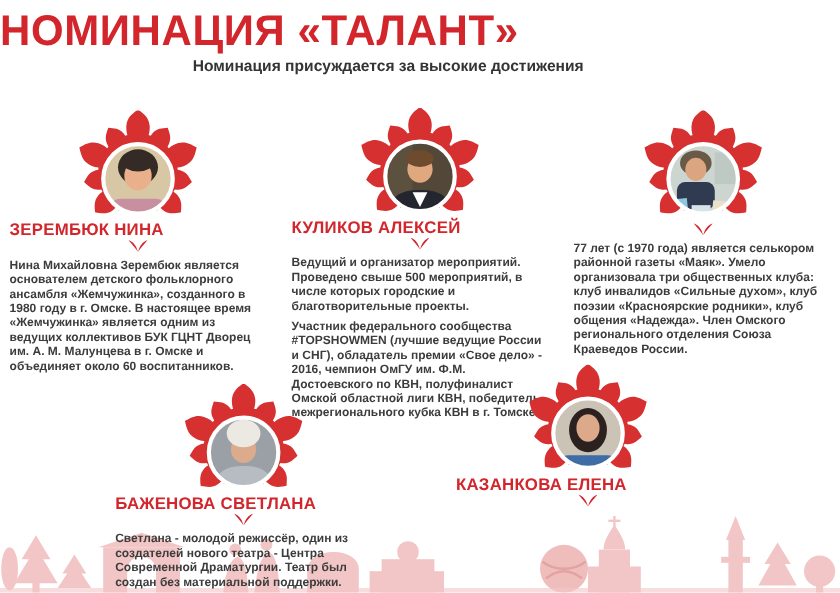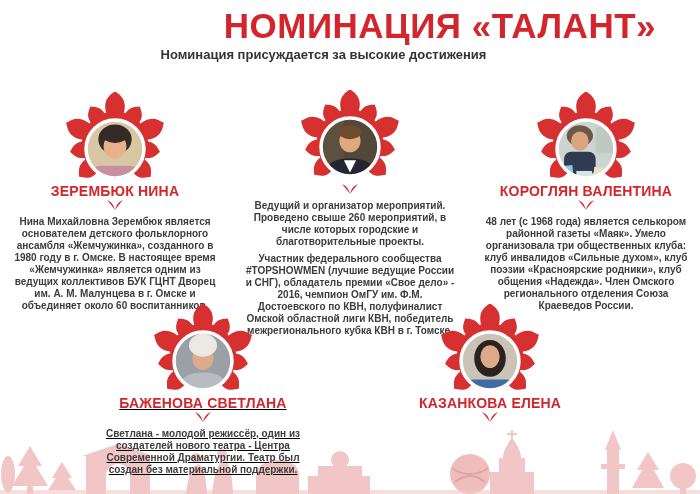--- a/index.html
+++ b/index.html
@@ -2,44 +2,44 @@
 <html><head>
 <meta charset="utf-8">
 <style>
   html,body{margin:0;padding:0;}
   body{
     width:700px;height:494px;position:relative;overflow:hidden;
     background:#ffffff;
     font-family:"Liberation Sans", sans-serif;
   }
   .page-title{
-    position:absolute;top:6px;left:0;width:656px;text-align:right;
+    position:absolute;top:6px;left:0;width:656px;text-align:left;
     font-size:35px;font-weight:800;color:#d2262c;letter-spacing:.5px;
     transform:scaleY(1.02);
   }
   .page-subtitle{
     position:absolute;top:47px;left:0;width:647px;text-align:center;
     font-size:13px;font-weight:700;color:#343434;line-height:1.3;
   }
-  .person{position:absolute;text-align:center;z-index:2;}
+  .person{position:absolute;z-index:2;}
   .person .flower{display:block;margin:0 auto;}
   .pname{
     color:#d2262c;font-weight:800;font-size:14px;letter-spacing:.2px;
     margin-top:-2px;white-space:nowrap;
   }
   .name-mark{display:block;margin:1px auto 0;}
   .bio{
     font-size:10px;font-weight:700;color:#3c3c3c;line-height:1.2;
     margin-top:6px;
   }
   .bio + .bio{margin-top:5px;}
   #p1{left:8px;   top:92px;  width:214px;}
   #p2{left:243px; top:90px;  width:214px;}
   #p3{left:478px; top:92px;  width:216px;}
-  #p4{left:96px;  top:304px; width:214px;text-decoration:underline;}
+  #p4{left:96px;  top:320px; width:214px;}
   #p5{left:380px; top:304px; width:220px;}
   .skyline{position:absolute;left:0;bottom:0;z-index:1;}
 </style>
 </head>
 <body>
 
 <div class="page-title">НОМИНАЦИЯ «ТАЛАНТ»</div>
 <div class="page-subtitle">
   <span>Номинация присуждается за высокие достижения</span><br>
 </div>
@@ -105,24 +105,25 @@
       <ellipse cx="75" cy="58" rx="12" ry="13" fill="#dfa87e"></ellipse>
       <ellipse cx="75" cy="48" rx="13" ry="8" fill="#6e4b2c"></ellipse>
     </g>
     <circle cx="75" cy="65" r="33" fill="none" stroke="#ffffff" stroke-width="4"></circle>
     <defs>
         <clipPath id="cp2">
           <circle cx="75" cy="65" r="33"></circle>
         </clipPath>
       </defs>
   </svg>
-  <svg class="name-mark" width="16" height="10" viewBox="0 0 16 10">
-    <path fill="#d2262c" d="M0,0 C4,1.5 6.5,4.5 8,10 C9.5,4.5 12,1.5 16,0 C12.5,4 10,7 8,10 C6,7 3.5,4 0,0 Z"></path>
-  </svg>
-  <div class="bio">Ведущий и организатор мероприятий. Проведено свыше 260 мероприятий, в числе которых городские и благотворительные проекты.</div>
+  <div class="pname">КУЛИКОВ АЛЕКСЕЙ</div>
+  <svg class="name-mark" width="16" height="10" viewBox="0 0 16 10">
+    <path fill="#d2262c" d="M0,0 C4,1.5 6.5,4.5 8,10 C9.5,4.5 12,1.5 16,0 C12.5,4 10,7 8,10 C6,7 3.5,4 0,0 Z"></path>
+  </svg>
+  <div class="bio">Ведущий и организатор мероприятий. Проведено свыше 500 мероприятий, в числе которых городские и благотворительные проекты.</div>
   <div class="bio">Участник федерального сообщества #TOPSHOWMEN (лучшие ведущие России и СНГ), обладатель премии «Свое дело» - 2016, чемпион ОмГУ им. Ф.М. Достоевского по КВН, полуфиналист Омской областной лиги КВН, победитель межрегионального кубка КВН в г. Томске.</div>
 </div>
 
 <div class="person" id="p3">
   <svg class="flower" width="132" height="93" viewBox="0 0 150 106">
     <g class="petals" fill="#d63031" transform="translate(75,60)">
         <path d="M0,-24 C-8,-28 -12,-38 -11,-46 C-10,-54 -5,-57 0,-61 C5,-57 10,-54 11,-46 C12,-38 8,-28 0,-24 Z" transform="rotate(0) scale(1)"></path>
         <path d="M0,-24 C-8,-28 -12,-38 -11,-46 C-10,-54 -5,-57 0,-61 C5,-57 10,-54 11,-46 C12,-38 8,-28 0,-24 Z" transform="rotate(33) scale(0.85)"></path>
         <path d="M0,-24 C-8,-28 -12,-38 -11,-46 C-10,-54 -5,-57 0,-61 C5,-57 10,-54 11,-46 C12,-38 8,-28 0,-24 Z" transform="rotate(-33) scale(0.85)"></path>
         <path d="M0,-24 C-8,-28 -12,-38 -11,-46 C-10,-54 -5,-57 0,-61 C5,-57 10,-54 11,-46 C12,-38 8,-28 0,-24 Z" transform="rotate(66) scale(1)"></path>
@@ -145,25 +146,24 @@
       <rect x="84" y="86" width="18" height="11" fill="#e8e0c8" transform="rotate(5 93 91)"></rect>
       <rect x="64" y="90" width="18" height="11" fill="#d6e4ea"></rect>
     </g>
     <circle cx="75" cy="65" r="33" fill="none" stroke="#ffffff" stroke-width="4"></circle>
     <defs>
         <clipPath id="cp3">
           <circle cx="75" cy="65" r="33"></circle>
         </clipPath>
       </defs>
   </svg>
-  <div class="pname">КОРОГЛЯН ВАЛЕНТИНА</div>
-  <svg class="name-mark" width="16" height="10" viewBox="0 0 16 10">
-    <path fill="#d2262c" d="M0,0 C4,1.5 6.5,4.5 8,10 C9.5,4.5 12,1.5 16,0 C12.5,4 10,7 8,10 C6,7 3.5,4 0,0 Z"></path>
-  </svg>
-  <div class="bio">48 лет (с 1968 года) является селькором районной газеты «Маяк». Умело организовала три общественных клуба: клуб инвалидов «Сильные духом», клуб поэзии «Красноярские родники», клуб общения «Надежда». Член Омского регионального отделения Союза Краеведов России.</div>
+  <svg class="name-mark" width="16" height="10" viewBox="0 0 16 10">
+    <path fill="#d2262c" d="M0,0 C4,1.5 6.5,4.5 8,10 C9.5,4.5 12,1.5 16,0 C12.5,4 10,7 8,10 C6,7 3.5,4 0,0 Z"></path>
+  </svg>
+  <div class="bio">77 лет (с 1970 года) является селькором районной газеты «Маяк». Умело организовала три общественных клуба: клуб инвалидов «Сильные духом», клуб поэзии «Красноярские родники», клуб общения «Надежда». Член Омского регионального отделения Союза Краеведов России.</div>
 </div>
 
 <div class="person" id="p4">
   <svg class="flower" width="132" height="93" viewBox="0 0 150 106">
     <g class="petals" fill="#d63031" transform="translate(75,60)">
         <path d="M0,-24 C-8,-28 -12,-38 -11,-46 C-10,-54 -5,-57 0,-61 C5,-57 10,-54 11,-46 C12,-38 8,-28 0,-24 Z" transform="rotate(0) scale(1)"></path>
         <path d="M0,-24 C-8,-28 -12,-38 -11,-46 C-10,-54 -5,-57 0,-61 C5,-57 10,-54 11,-46 C12,-38 8,-28 0,-24 Z" transform="rotate(33) scale(0.85)"></path>
         <path d="M0,-24 C-8,-28 -12,-38 -11,-46 C-10,-54 -5,-57 0,-61 C5,-57 10,-54 11,-46 C12,-38 8,-28 0,-24 Z" transform="rotate(-33) scale(0.85)"></path>
         <path d="M0,-24 C-8,-28 -12,-38 -11,-46 C-10,-54 -5,-57 0,-61 C5,-57 10,-54 11,-46 C12,-38 8,-28 0,-24 Z" transform="rotate(66) scale(1)"></path>
         <path d="M0,-24 C-8,-28 -12,-38 -11,-46 C-10,-54 -5,-57 0,-61 C5,-57 10,-54 11,-46 C12,-38 8,-28 0,-24 Z" transform="rotate(-66) scale(1)"></path>

